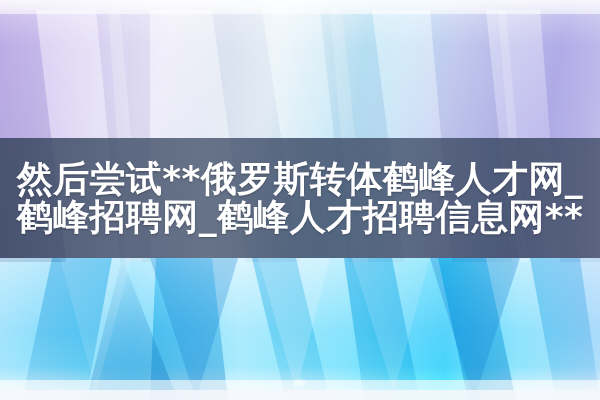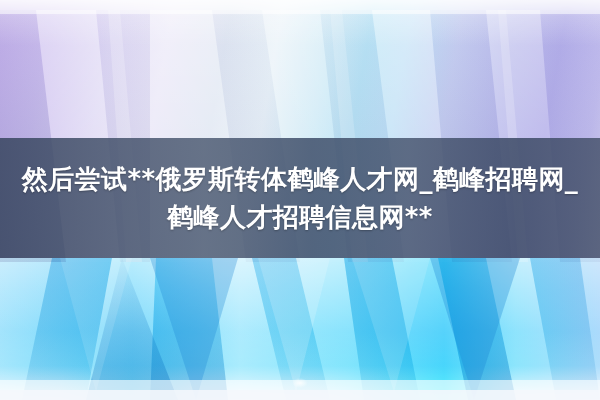--- a/index.html
+++ b/index.html
@@ -96,21 +96,21 @@
     justify-content: center;
   }
   .band-inner {
     width: 100%;
     padding: 0 10px;
     box-sizing: border-box;
   }
   .band-title {
     margin: 0;
     color: #ffffff;
-    font-size: 26px;
+    font-size: 36px;
     line-height: 38px;
     font-weight: bold;
     text-align: center;
     letter-spacing: 0.4px;
     word-break: break-all;
     text-shadow: 0 1px 2px rgba(0,0,0,0.28);
   }
 
   
   .sparkle {

